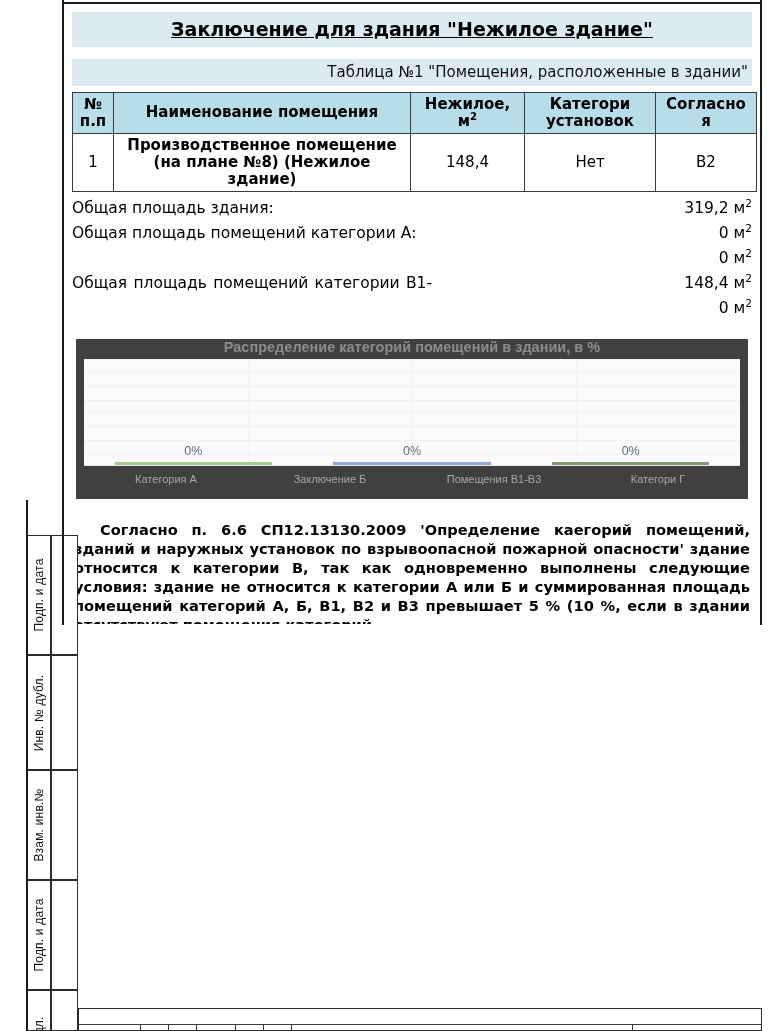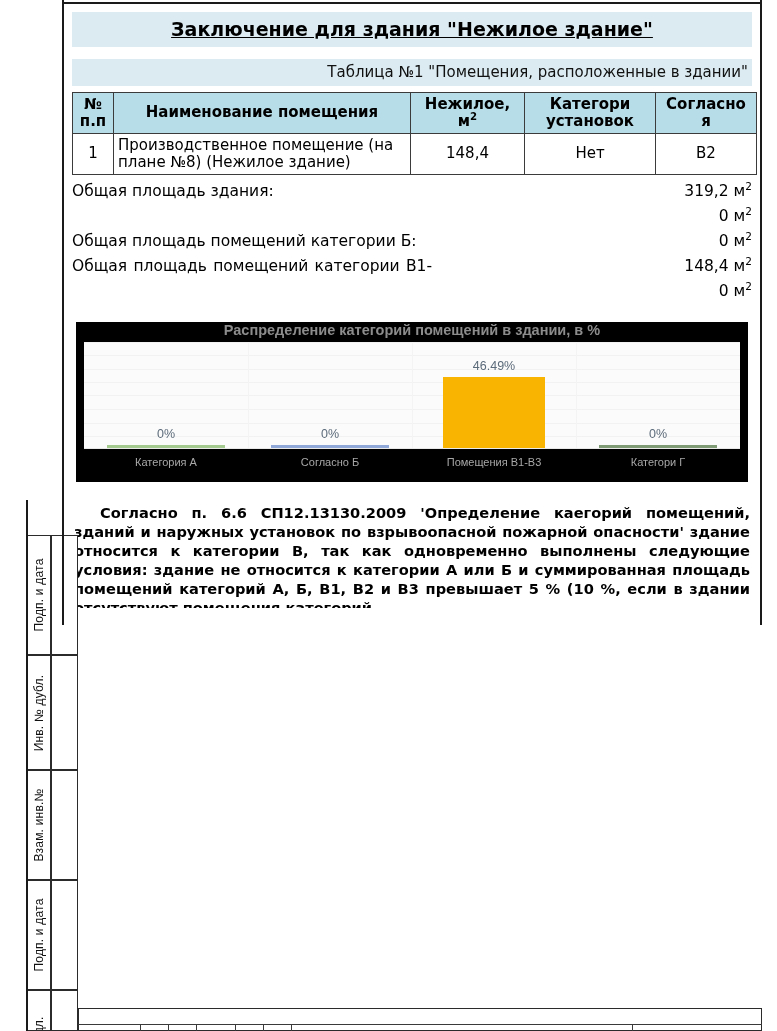--- a/index.html
+++ b/index.html
@@ -95,21 +95,21 @@
   }
   table.rooms td{
     border:1px solid #3b3b3b;
     font-size:15px;
     color:#000;
     padding:3px 4px;
     line-height:1.15;
     background:#fff;
   }
   td.c-num{text-align:center;}
-  td.c-name{text-align:left;}
+  td.c-name{text-align:center;font-weight:bold;}
   td.c-area{text-align:center;}
   td.c-inst{text-align:center;}
   td.c-cat{text-align:center;}
 
   
   .totals{margin:4px 8px 0 8px; position:relative;}
   .trow{
     display:flex;
     align-items:flex-end;
     font-size:15.5px;
@@ -128,21 +128,21 @@
     height:25px;
     overflow:hidden;
   }
   .trow .spacer{flex:1 1 auto;}
   .trow .val{flex:0 0 auto; white-space:nowrap; text-align:right;}
   sup{font-size:0.68em; vertical-align:super; line-height:0;}
 
   
   .chart-wrap{
     margin:18px 12px 0 12px;
-    background:#000000;
+    background:#404040;
     position:relative;
     height:160px;
   }
   .chart-title{
     text-align:center;
     font-size:14.5px;
     font-weight:bold;
     color:#8c8c8c;
     font-family:"Liberation Sans",sans-serif;
     margin-bottom:4px;
@@ -177,21 +177,20 @@
     margin-bottom:4px;
   }
   .bar{
     width:62%;
     background:#f9b301;
   }
   .xaxis{
     display:flex;
     margin:0 8px;
     padding-top:7px;
-    text-decoration:underline;
   }
   .xlab{
     flex:1 1 0;
     text-align:center;
     font-size:11px;
     color:#a8a8a8;
     font-family:"Liberation Sans",sans-serif;
   }
 
   
@@ -266,26 +265,26 @@
 
     <div class="totals">
 
       <div class="trow">
         <span class="lbl">Общая площадь здания:</span>
         <span class="spacer"></span>
         <span class="val"><span>319,2</span>&nbsp;<span>м</span><sup>2</sup></span>
       </div>
 
       <div class="trow">
+        <span class="lbl">Общая площадь помещений категории А:</span>
         <span class="spacer"></span>
         <span class="val"><span>0</span>&nbsp;<span>м</span><sup>2</sup></span>
       </div>
 
       <div class="trow">
-        <span class="lbl">Общая площадь помещений категории Б:</span>
         <span class="spacer"></span>
         <span class="val"><span>0</span>&nbsp;<span>м</span><sup>2</sup></span>
       </div>
 
       <div class="trow">
         <span class="lbl justify">Общая площадь помещений категории В1-В3:</span>
         <span class="spacer"></span>
         <span class="val"><span>148,4</span>&nbsp;<span>м</span><sup>2</sup></span>
       </div>
 
@@ -315,33 +314,29 @@
         <div class="bars">
           <div class="bcol">
             <span class="bval">0%</span>
             <div class="bar" id="bar0" style="height: 3px; background: rgb(164, 202, 143); width: 72%;"></div>
           </div>
           <div class="bcol">
             <span class="bval">0%</span>
             <div class="bar" id="bar1" style="height: 3px; background: rgb(143, 168, 216); width: 72%;"></div>
           </div>
           <div class="bcol">
-            <span class="bval">46.49%</span>
-            <div class="bar" id="bar2" style="height: 71px; background: rgb(249, 179, 1);"></div>
-          </div>
-          <div class="bcol">
             <span class="bval">0%</span>
             <div class="bar" id="bar3" style="height: 3px; background: rgb(127, 155, 118); width: 72%;"></div>
           </div>
         </div>
       </div>
 
       <div class="xaxis">
         <span class="xlab">Категория А</span>
-        <span class="xlab">Согласно Б</span>
+        <span class="xlab">Заключение Б</span>
         <span class="xlab">Помещения В1-В3</span>
         <span class="xlab">Категори Г</span>
       </div>
     </div>
 
     <div class="conclusion">Согласно п. 6.6 СП12.13130.2009 'Определение каегорий помещений, зданий и наружных установок по взрывоопасной пожарной опасности' здание относится к категории В, так как одновременно выполнены следующие условия: здание не относится к категории А или Б и суммированная площадь помещений категорий А, Б, В1, В2 и В3 превышает 5 % (10 %, если в здании отсутствуют помещения категорий</div>
 
   </div>
 
   <div class="side-cell" style="left:26px; top:535px; width:25px; height:120px;">

